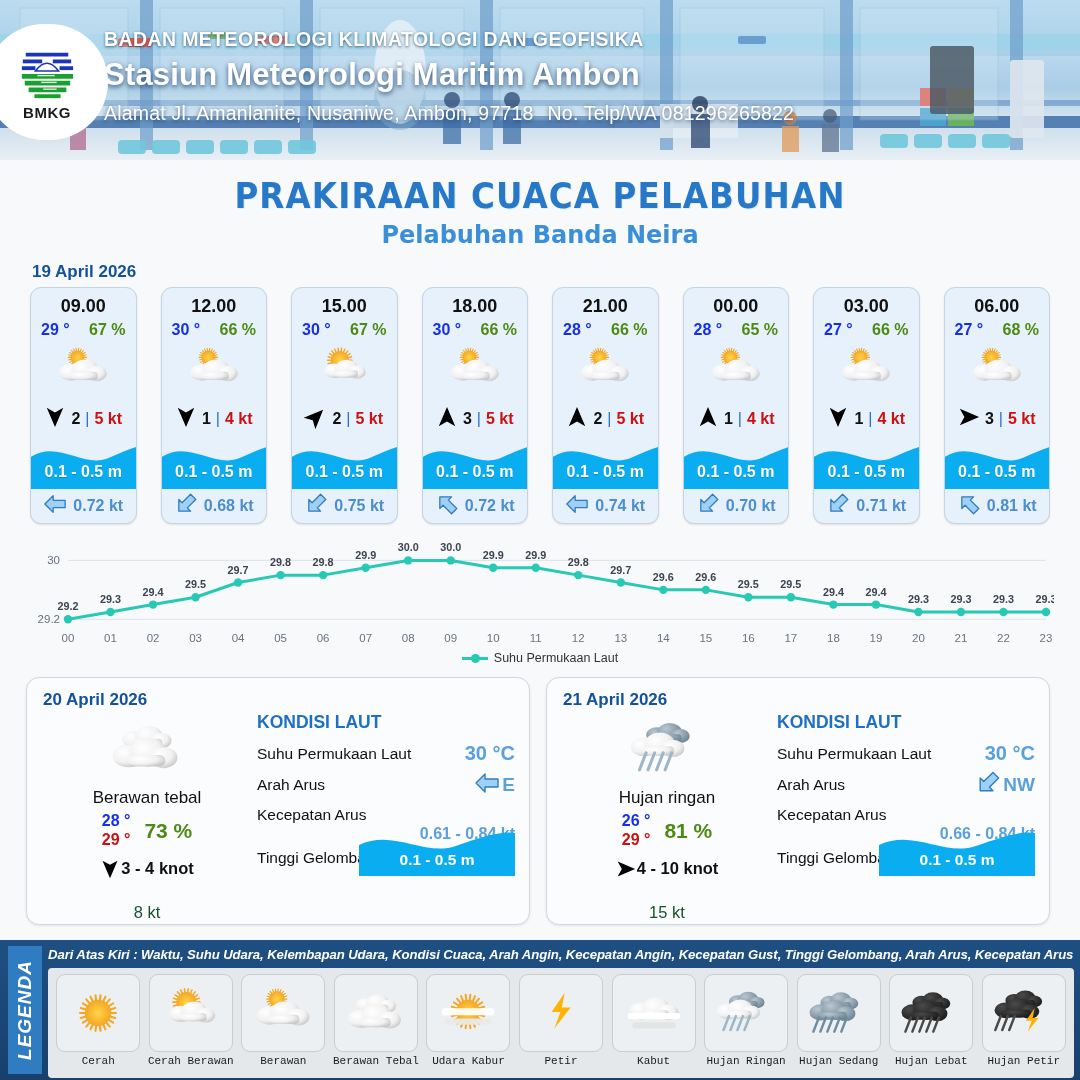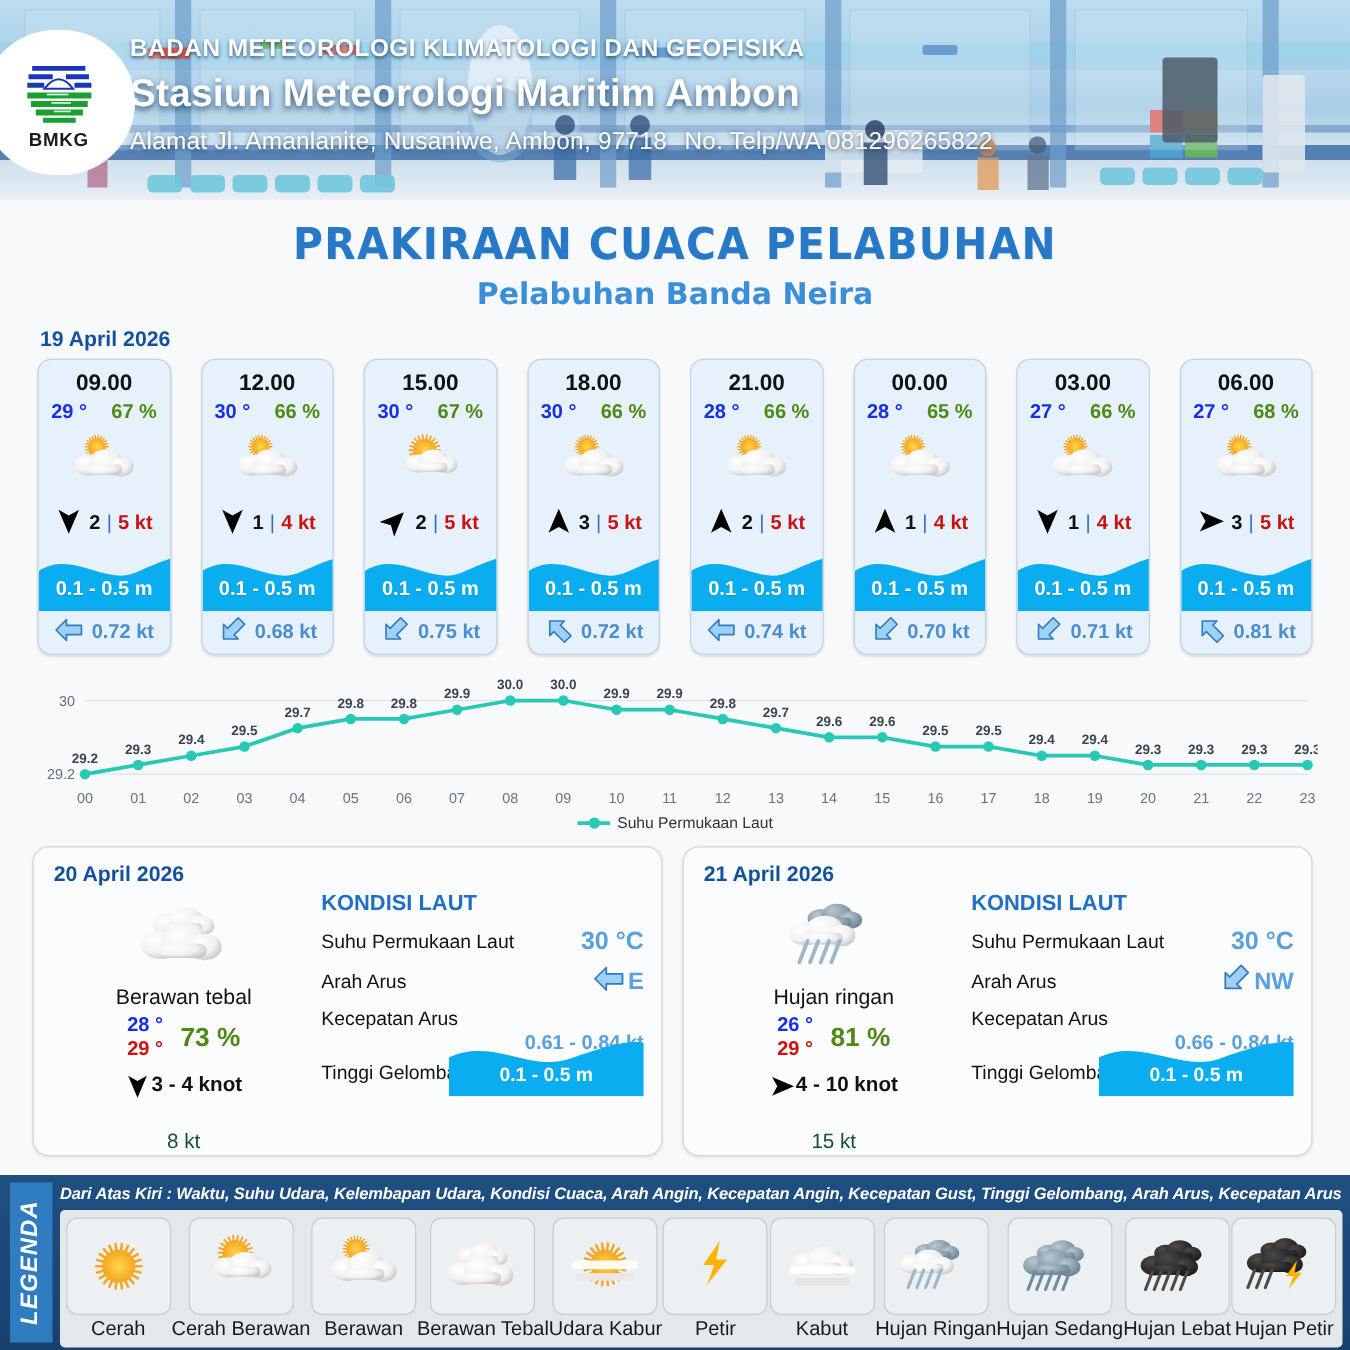--- a/index.html
+++ b/index.html
@@ -117,21 +117,21 @@
     background:#2f7cc0; display:flex; align-items:center; justify-content:center; }
   .legenda-bar span { transform:rotate(-90deg); white-space:nowrap; color:#fff;
     font-size:19px; font-weight:bold; font-style:italic; letter-spacing:1px; }
   .legend-caption { position:absolute; left:48px; top:7px; right:4px; color:#fff;
     font-size:13.2px; font-style:italic; font-weight:bold; letter-spacing:-.1px; }
   .legend-items { position:absolute; left:48px; top:28px; right:6px; bottom:2px;
     background:#e4e8eb; border-radius:4px; display:flex; padding:6px 4px 2px 4px; }
   .li { flex:1; display:flex; flex-direction:column; align-items:center; }
   .li-box { width:84px; height:78px; background:#edf0f2; border:1px solid #c8cdd2;
     border-radius:9px; display:flex; align-items:center; justify-content:center; }
-  .li-label { font-size:16px; color:#1a1a1a; margin-top:3px; white-space:nowrap; }
+  .li-label { font-size:11px; color:#1a1a1a; margin-top:3px; white-space:nowrap;font-family:Liberation Mono, monospace; }
 </style>
 </head>
 <body>
 
 <div class="header">
   <div class="hdr-sky"></div>
   <div class="hdr-sea"></div>
   <div class="hdr-band2"></div>
   <div class="hdr-band"></div>
   <div class="hdr-floor"></div>

